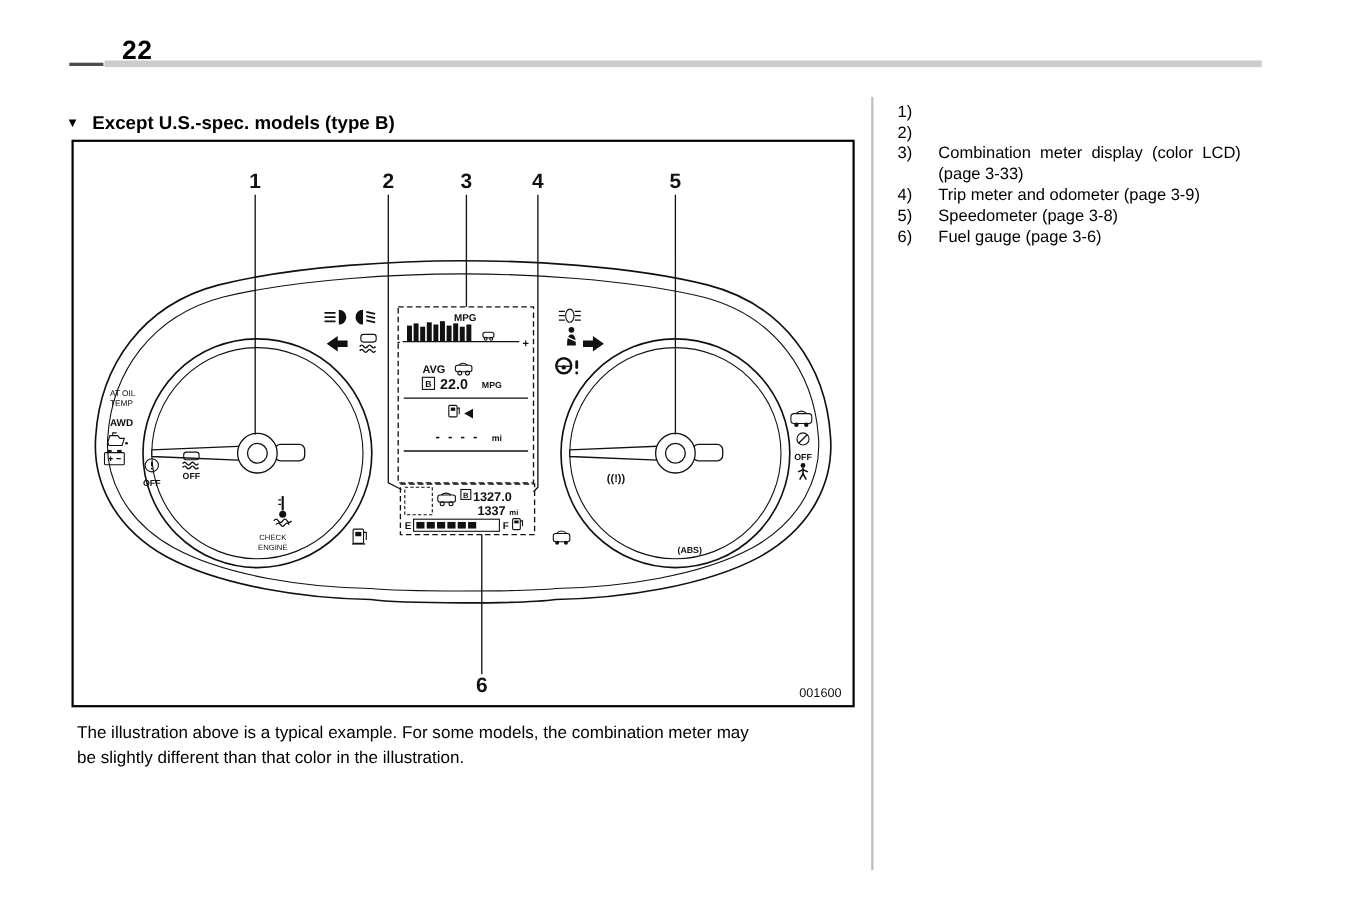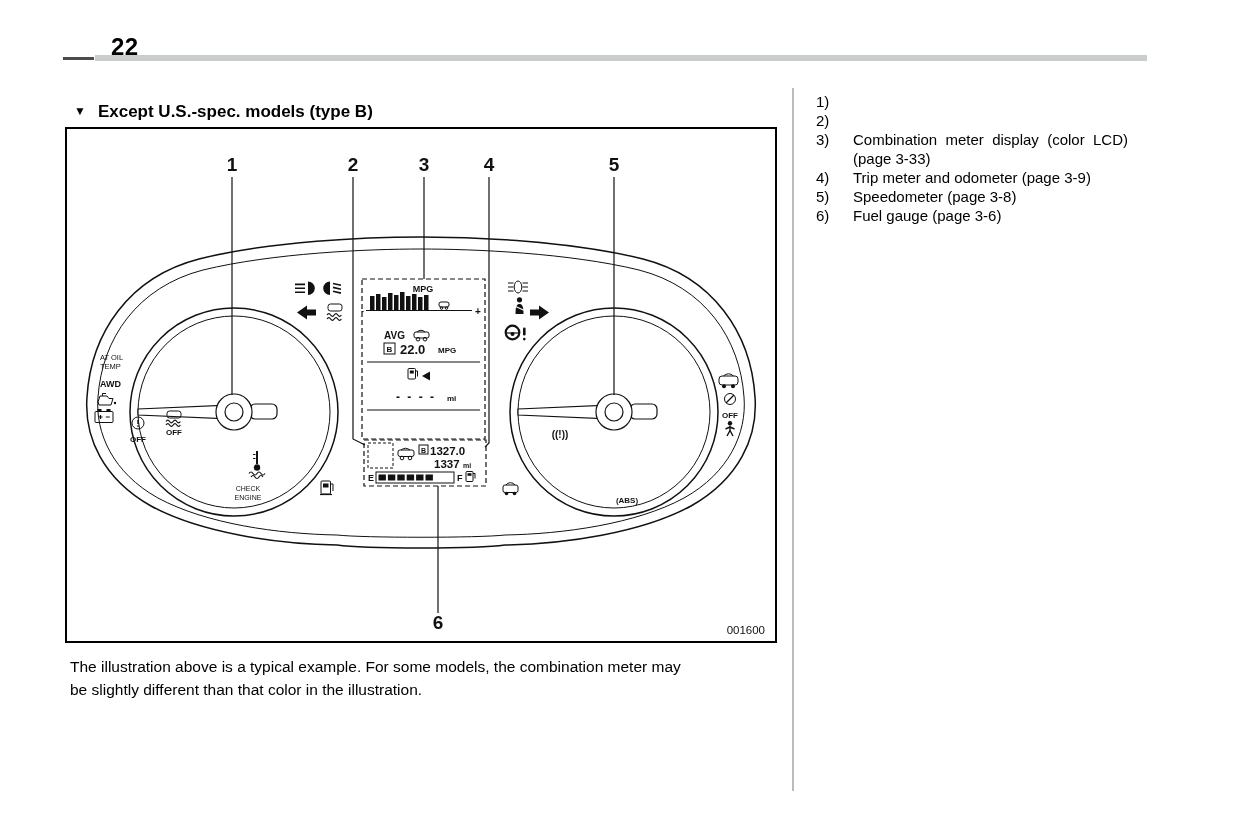--- a/index.html
+++ b/index.html
@@ -2,21 +2,21 @@
 <html><head>
 <meta charset="utf-8">
 <style>
   html,body { margin:0; padding:0; background:#fff; }
   body { width:1241px; height:827px; position:relative; font-family:"Liberation Sans",sans-serif; color:#000; overflow:hidden; }
 
   .page-number { position:absolute; left:63px; top:33px; font-size:24px; font-weight:bold; letter-spacing:.5px;margin-left:48px; }
   .rule-dark  { position:absolute; left:63px; top:57px; width:31px; height:3px; background:#4c4c4c; }
   .rule-light { position:absolute; left:95px; top:55px; width:1052px; height:6px; background:#c9cdcd; }
 
-  .section-heading { position:absolute; left:74px; top:102px; font-size:17px; font-weight:bold; white-space:nowrap; }
+  .section-heading { position:absolute; left:60px; top:102px; font-size:17px; font-weight:bold; white-space:nowrap; }
   .section-heading .marker { font-size:12px; margin-right:12px; vertical-align:2px; }
 
   .figure-box { position:absolute; left:65px; top:127px; width:712px; height:516px; border:2px solid #000; box-sizing:border-box; background:#fff; }
   .figure-box svg { display:block; width:708px; height:512px; }
 
   .caption { position:absolute; left:70px; top:655px; width:730px; font-size:15.5px; line-height:23px; }
 
   .col-divider { position:absolute; left:792px; top:88px; width:2px; height:703px; background:#b9bdbd; }
 
   .legend { position:absolute; left:816px; top:92px; width:312px; margin:0; padding:0; list-style:none; font-size:15px; line-height:19px; }

